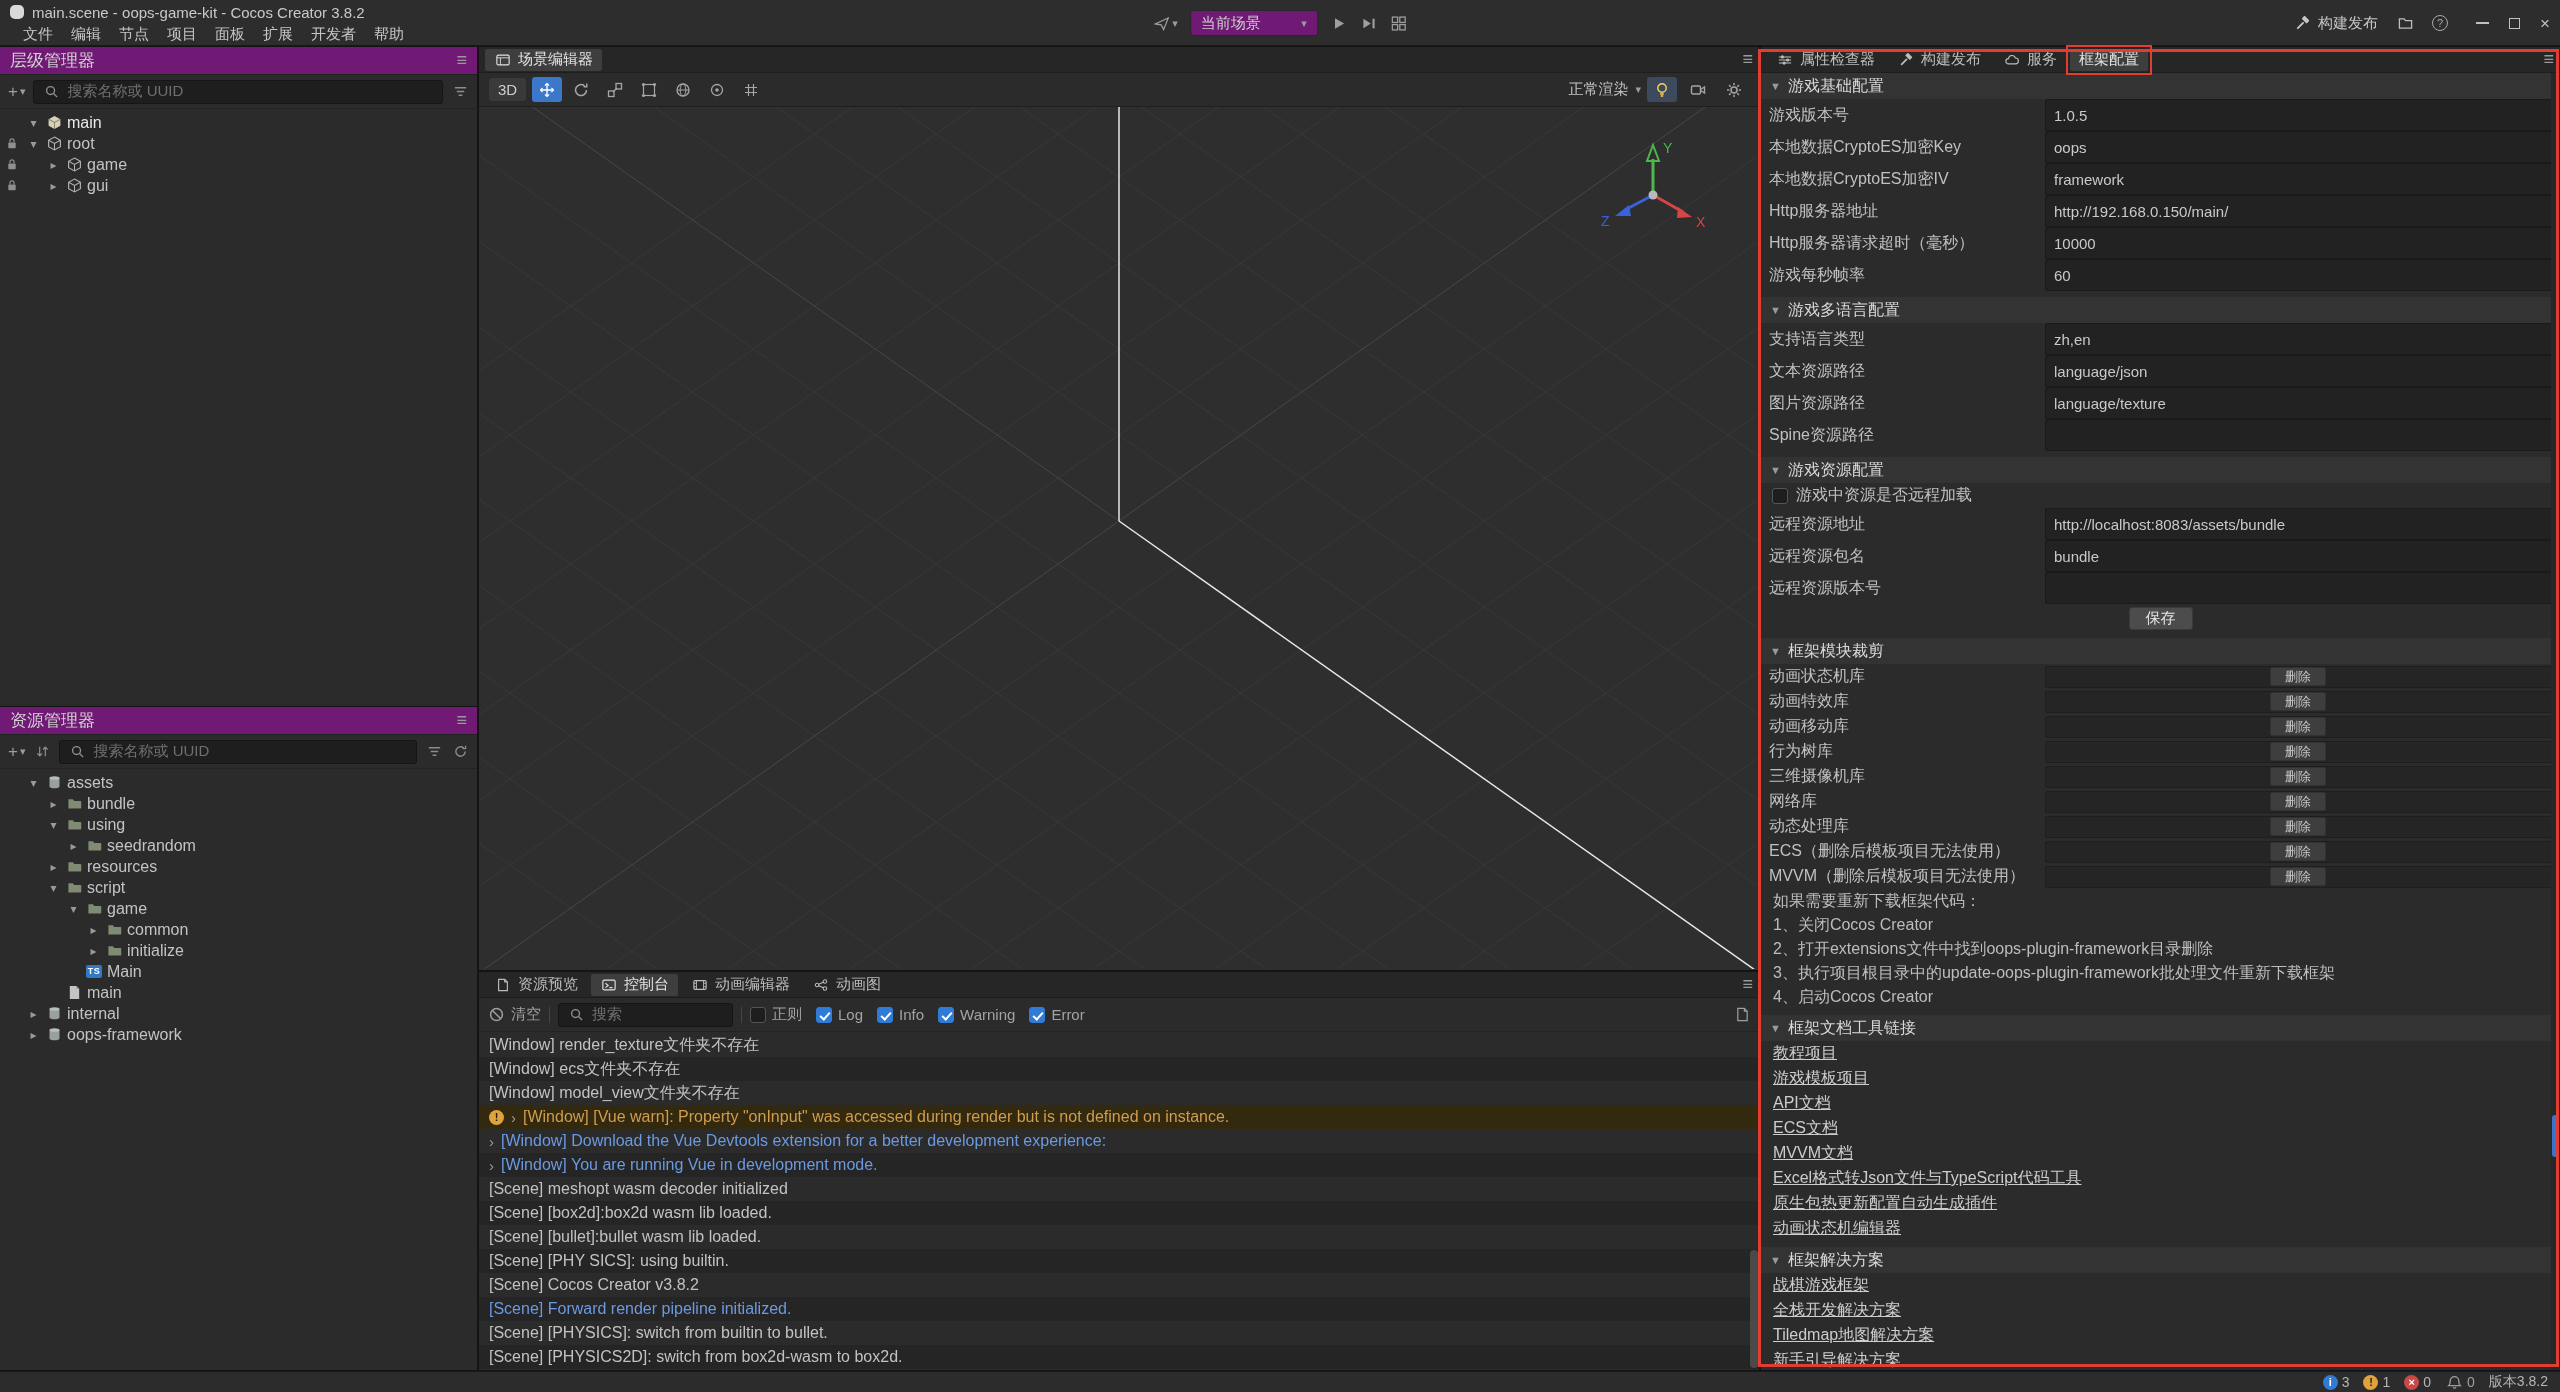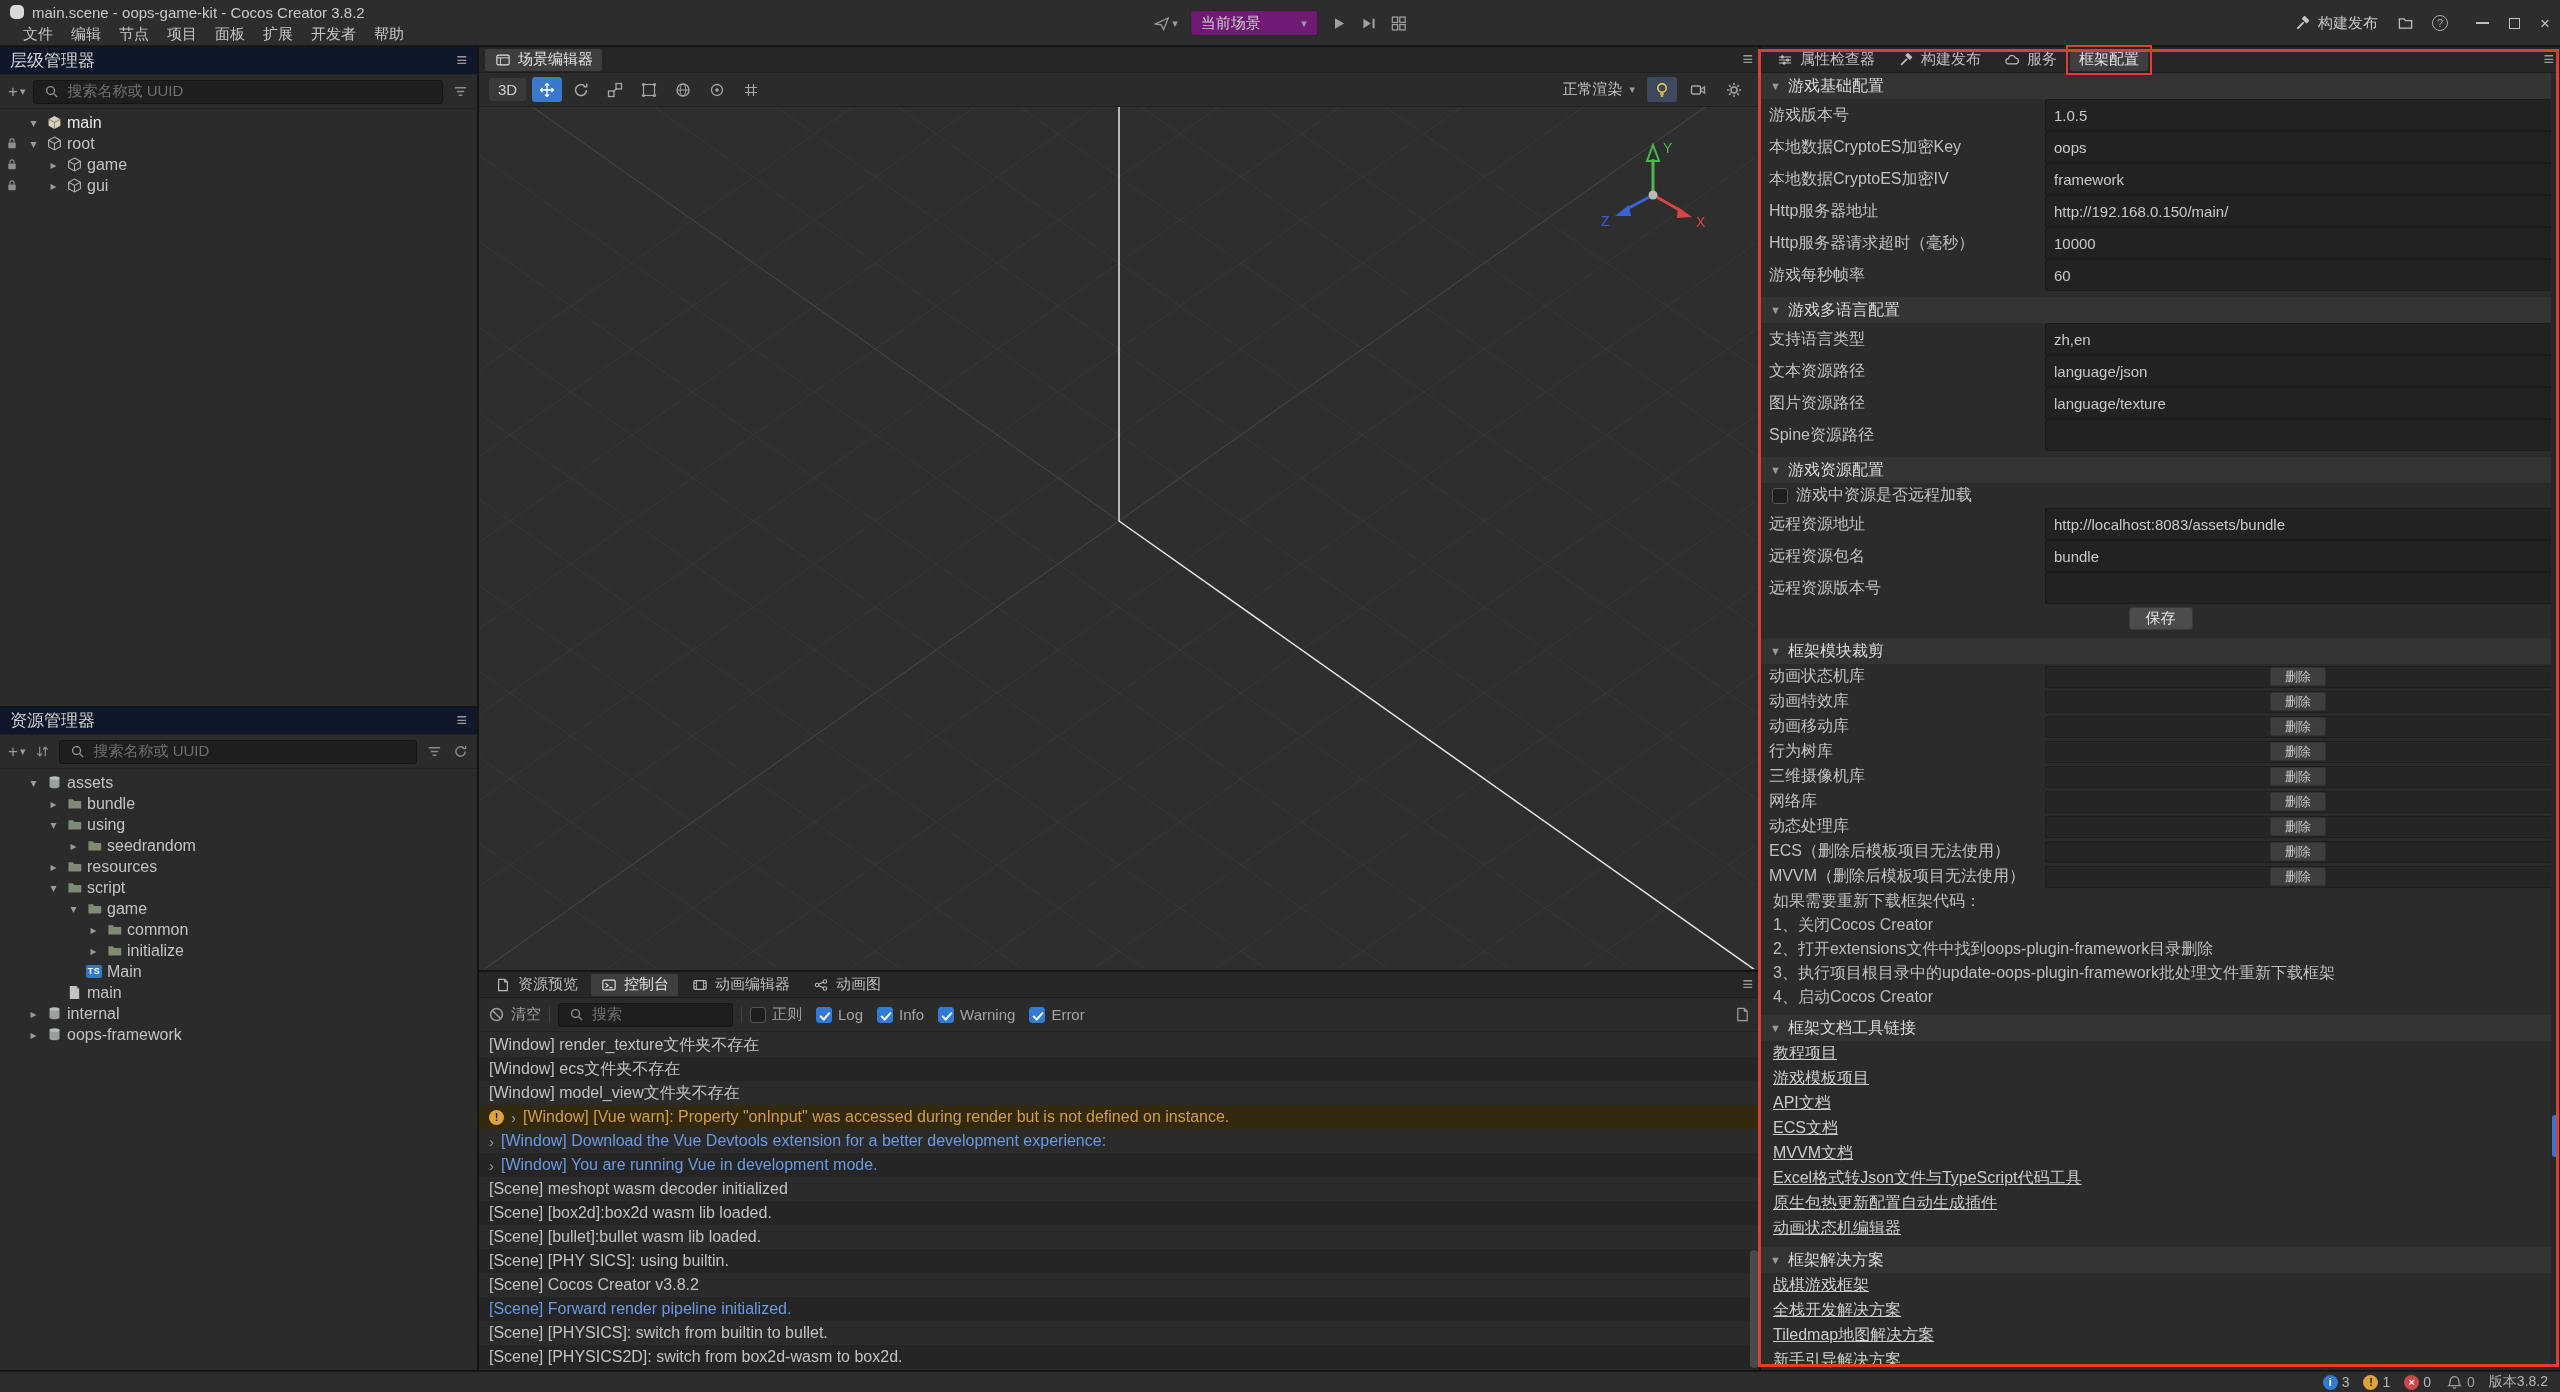--- a/index.html
+++ b/index.html
@@ -22,21 +22,21 @@
   .caret{font-size:11px;color:#9c9c9c}
   .tb-right{position:absolute;right:10px;top:0;height:46px;display:flex;align-items:center;gap:18px;color:#bdbdbd;font-size:15px}
   .build-btn{display:flex;align-items:center;gap:7px;color:#c6c6c6}
   .help-circ{width:16px;height:16px;border:1.5px solid #a9a9a9;border-radius:50%;font-size:11px;display:flex;align-items:center;justify-content:center;color:#a9a9a9}
   .winctl{display:flex;align-items:center;gap:20px;margin-left:10px}
   .wc-min{width:13px;height:0;border-top:2px solid #c0c0c0}
   .wc-max{width:11px;height:11px;border:1.5px solid #c0c0c0}
   .wc-close{font-size:17px;color:#c0c0c0;line-height:1}
 
   
-  .phead{height:28px;background:#0f172a;display:flex;align-items:center;padding:0 10px;font-size:17px;color:#d2d2d2;border-bottom:1px solid #222;gap:8px}
+  .phead{height:28px;background:#701a75;display:flex;align-items:center;padding:0 10px;font-size:17px;color:#d2d2d2;border-bottom:1px solid #222;gap:8px}
   .sp{flex:1}
   .hmenu{color:#9a9a9a;font-size:18px}
   .ptool{height:34px;display:flex;align-items:center;gap:8px;padding:0 8px;border-bottom:1px solid #232323}
   .tbtn{color:#9e9e9e;font-size:17px;display:flex;align-items:center;gap:2px}
   .search{flex:1;height:24px;background:#1e1e1e;border:1px solid #151515;border-radius:3px;display:flex;align-items:center;gap:7px;padding:0 8px;color:#6f6f6f;font-size:15px;white-space:nowrap;overflow:hidden}
   .tabstrip{height:26px;background:#262626;display:flex;align-items:center;padding:0 6px;gap:4px;border-bottom:1px solid #1d1d1d}
   .ctab,.itab{height:22px;display:flex;align-items:center;gap:6px;padding:0 9px;font-size:15px;color:#bdbdbd;border-radius:2px;white-space:nowrap}
   .ctab.active,.itab.active{background:#3e3e3e;color:#e2e2e2}
   .ctab .icon svg,.itab .icon svg{width:14px;height:14px}
 
@@ -50,21 +50,21 @@
   .ts-badge{background:#3178c6;color:#fff;font-size:9px;font-weight:bold;border-radius:2px;padding:2px 2px;line-height:1;letter-spacing:.5px}
   #hierarchy .trow:first-child .tlabel{color:#e9e9e9}
 
   
   .scene-toolbar{height:34px;display:flex;align-items:center;gap:6px;padding:0 10px;background:#2b2b2b;border-bottom:1px solid #1f1f1f}
   .chip{background:#3a3a3a;border-radius:3px;padding:3px 9px;font-size:15px;color:#cfcfcf}
   .tool{width:30px;height:25px;border-radius:3px;display:flex;align-items:center;justify-content:center;color:#a6a6a6}
   .tool svg{width:16px;height:16px}
   .tool.active{background:#3c78c9;color:#fff}
   .tool.bulb{background:#3d4a5d;color:#ffd34d}
-  .render-dd{display:flex;align-items:center;gap:7px;font-size:15px;color:#c5c5c5;margin-right:6px}
+  .render-dd{display:flex;align-items:center;gap:7px;font-size:15px;color:#c5c5c5;}
   #viewport{position:absolute;left:0;right:0;top:60px;bottom:0;background:#2e2e2e;overflow:hidden}
   #gizmo{position:absolute;right:48px;top:26px;width:116px;height:116px}
 
   
   .vdiv{width:1px;height:16px;background:#454545}
   .flt{display:flex;align-items:center;gap:6px;font-size:15px;color:#a3a3a3}
   .cb{width:16px;height:16px;border:1px solid #555;background:#1e1e1e;border-radius:3px;display:inline-block;position:relative;flex:0 0 auto}
   .cb.on{background:#2f7bd6;border-color:#2f7bd6}
   .cb.on::after{content:"";position:absolute;left:5px;top:2px;width:4px;height:8px;border:solid #fff;border-width:0 2px 2px 0;transform:rotate(42deg)}
   #console-logs{position:absolute;left:0;right:0;top:61px;bottom:0;overflow:hidden}

